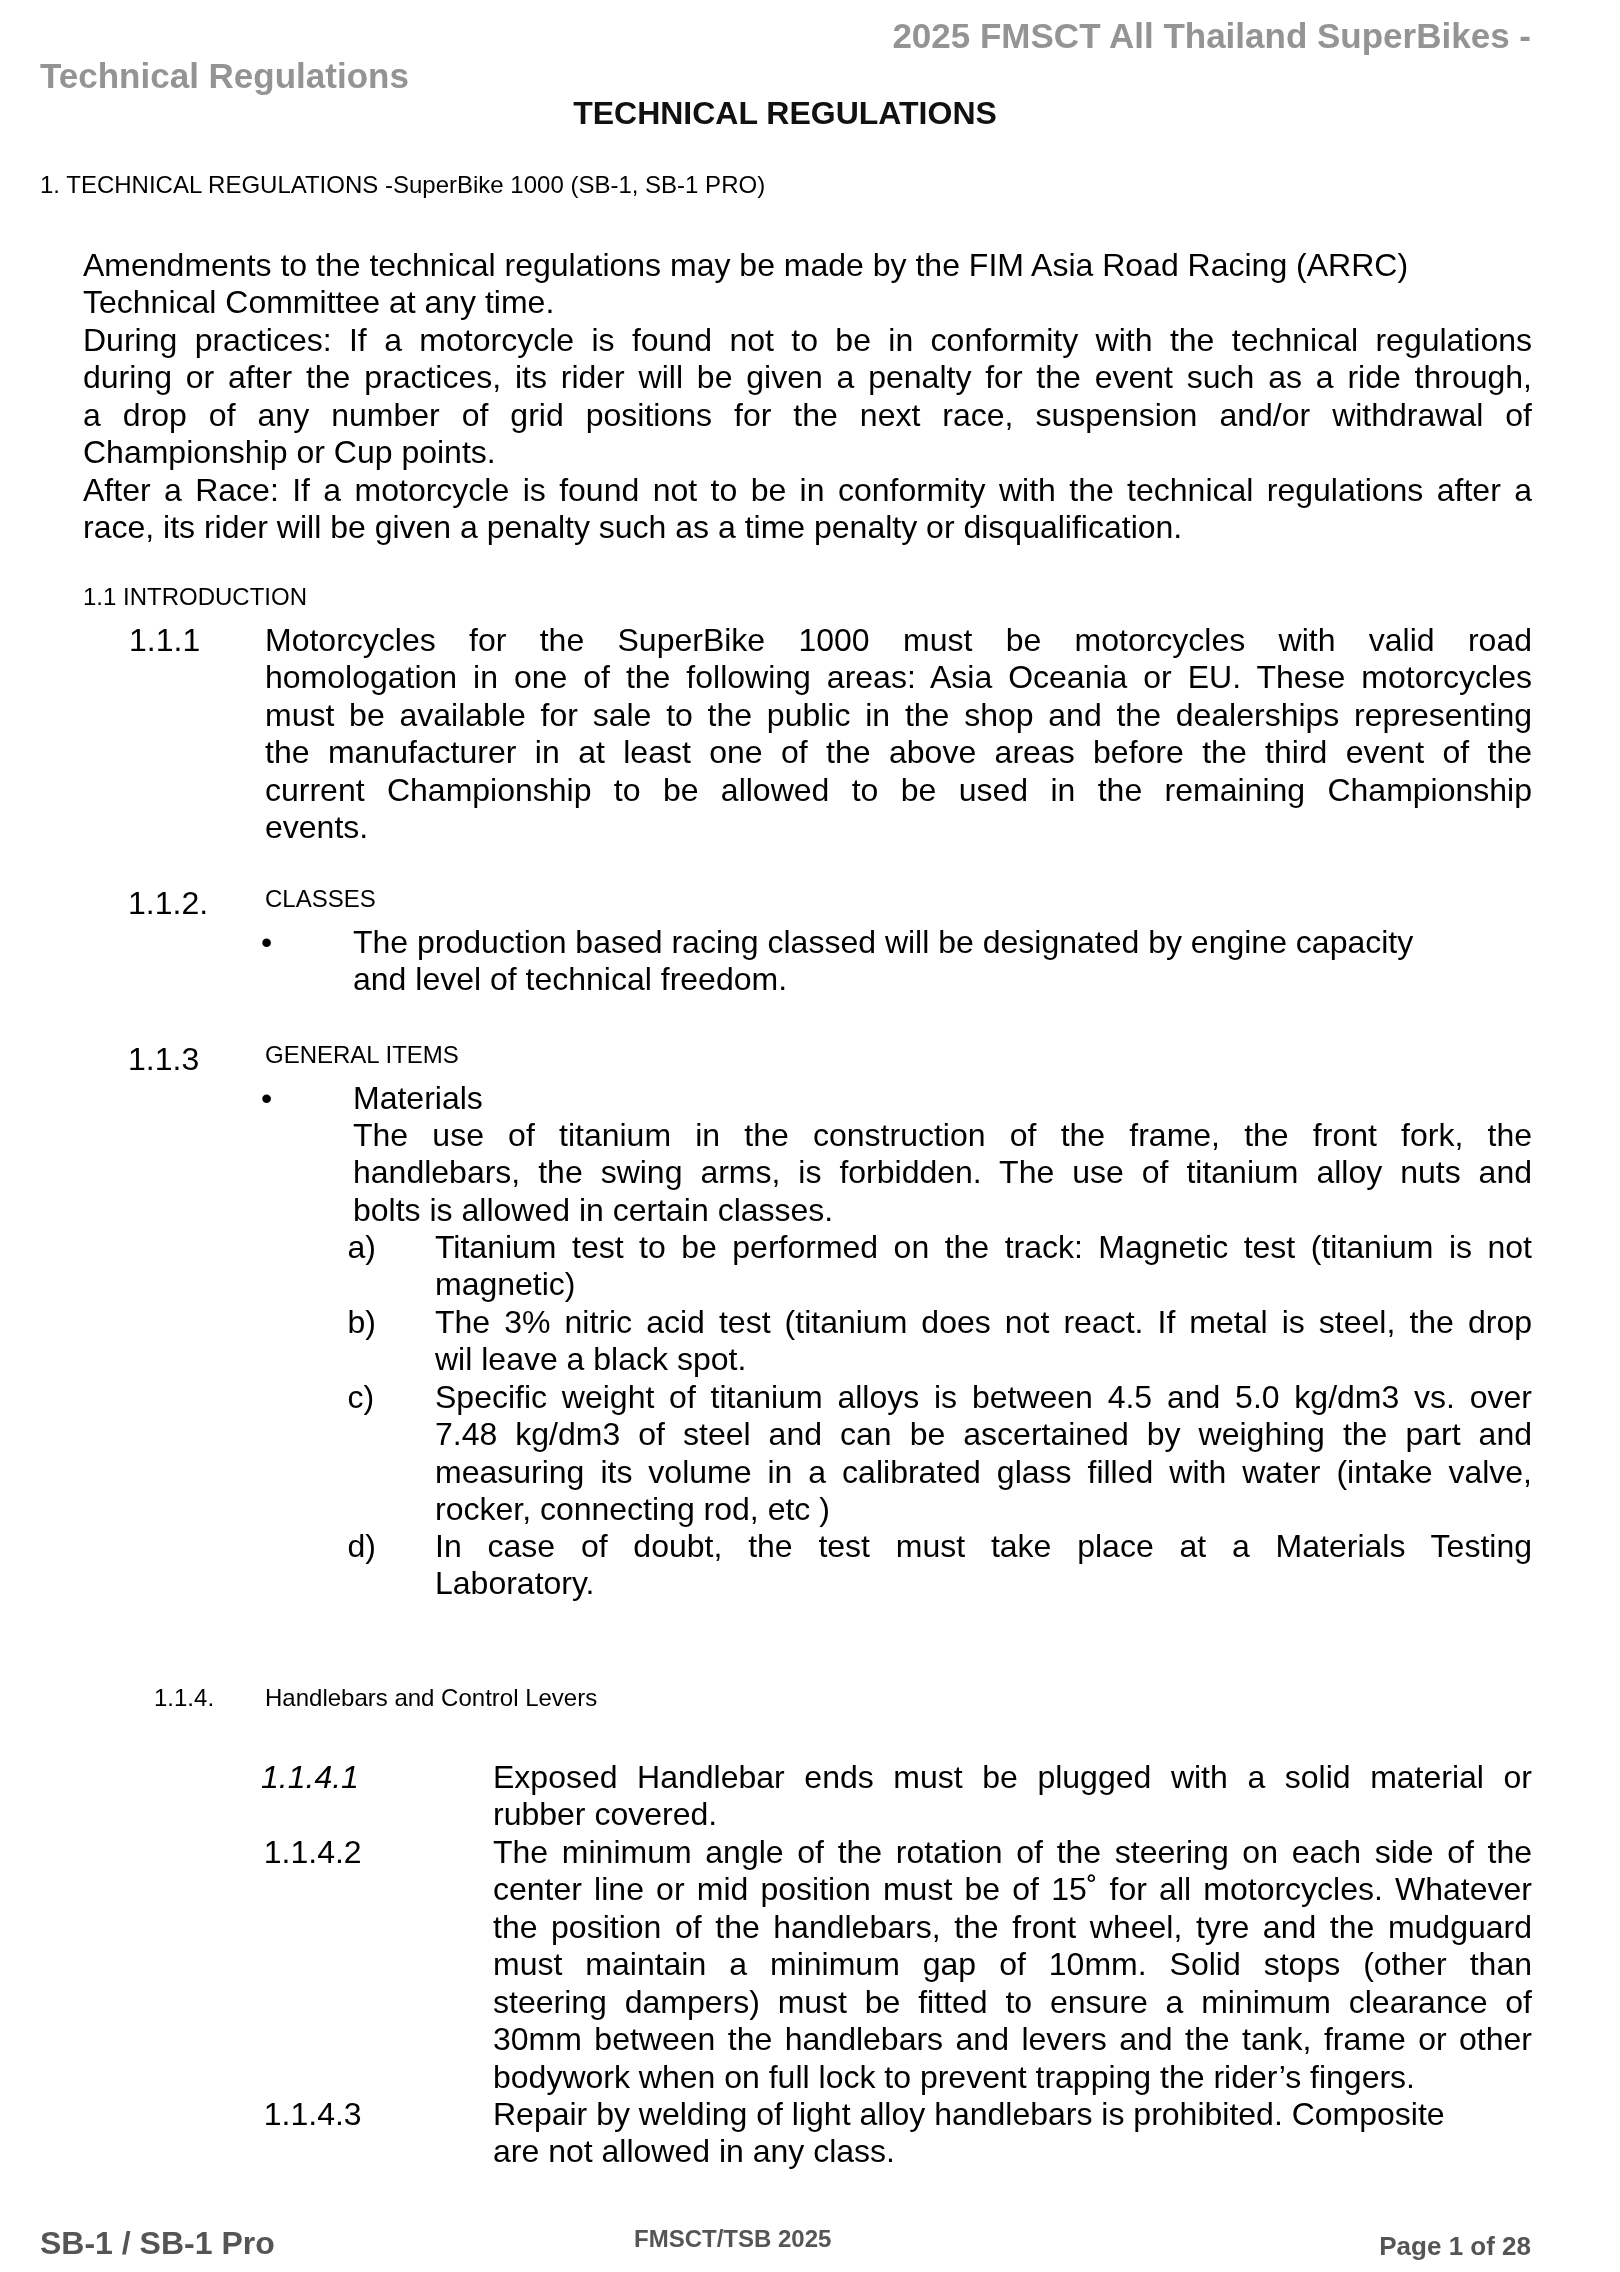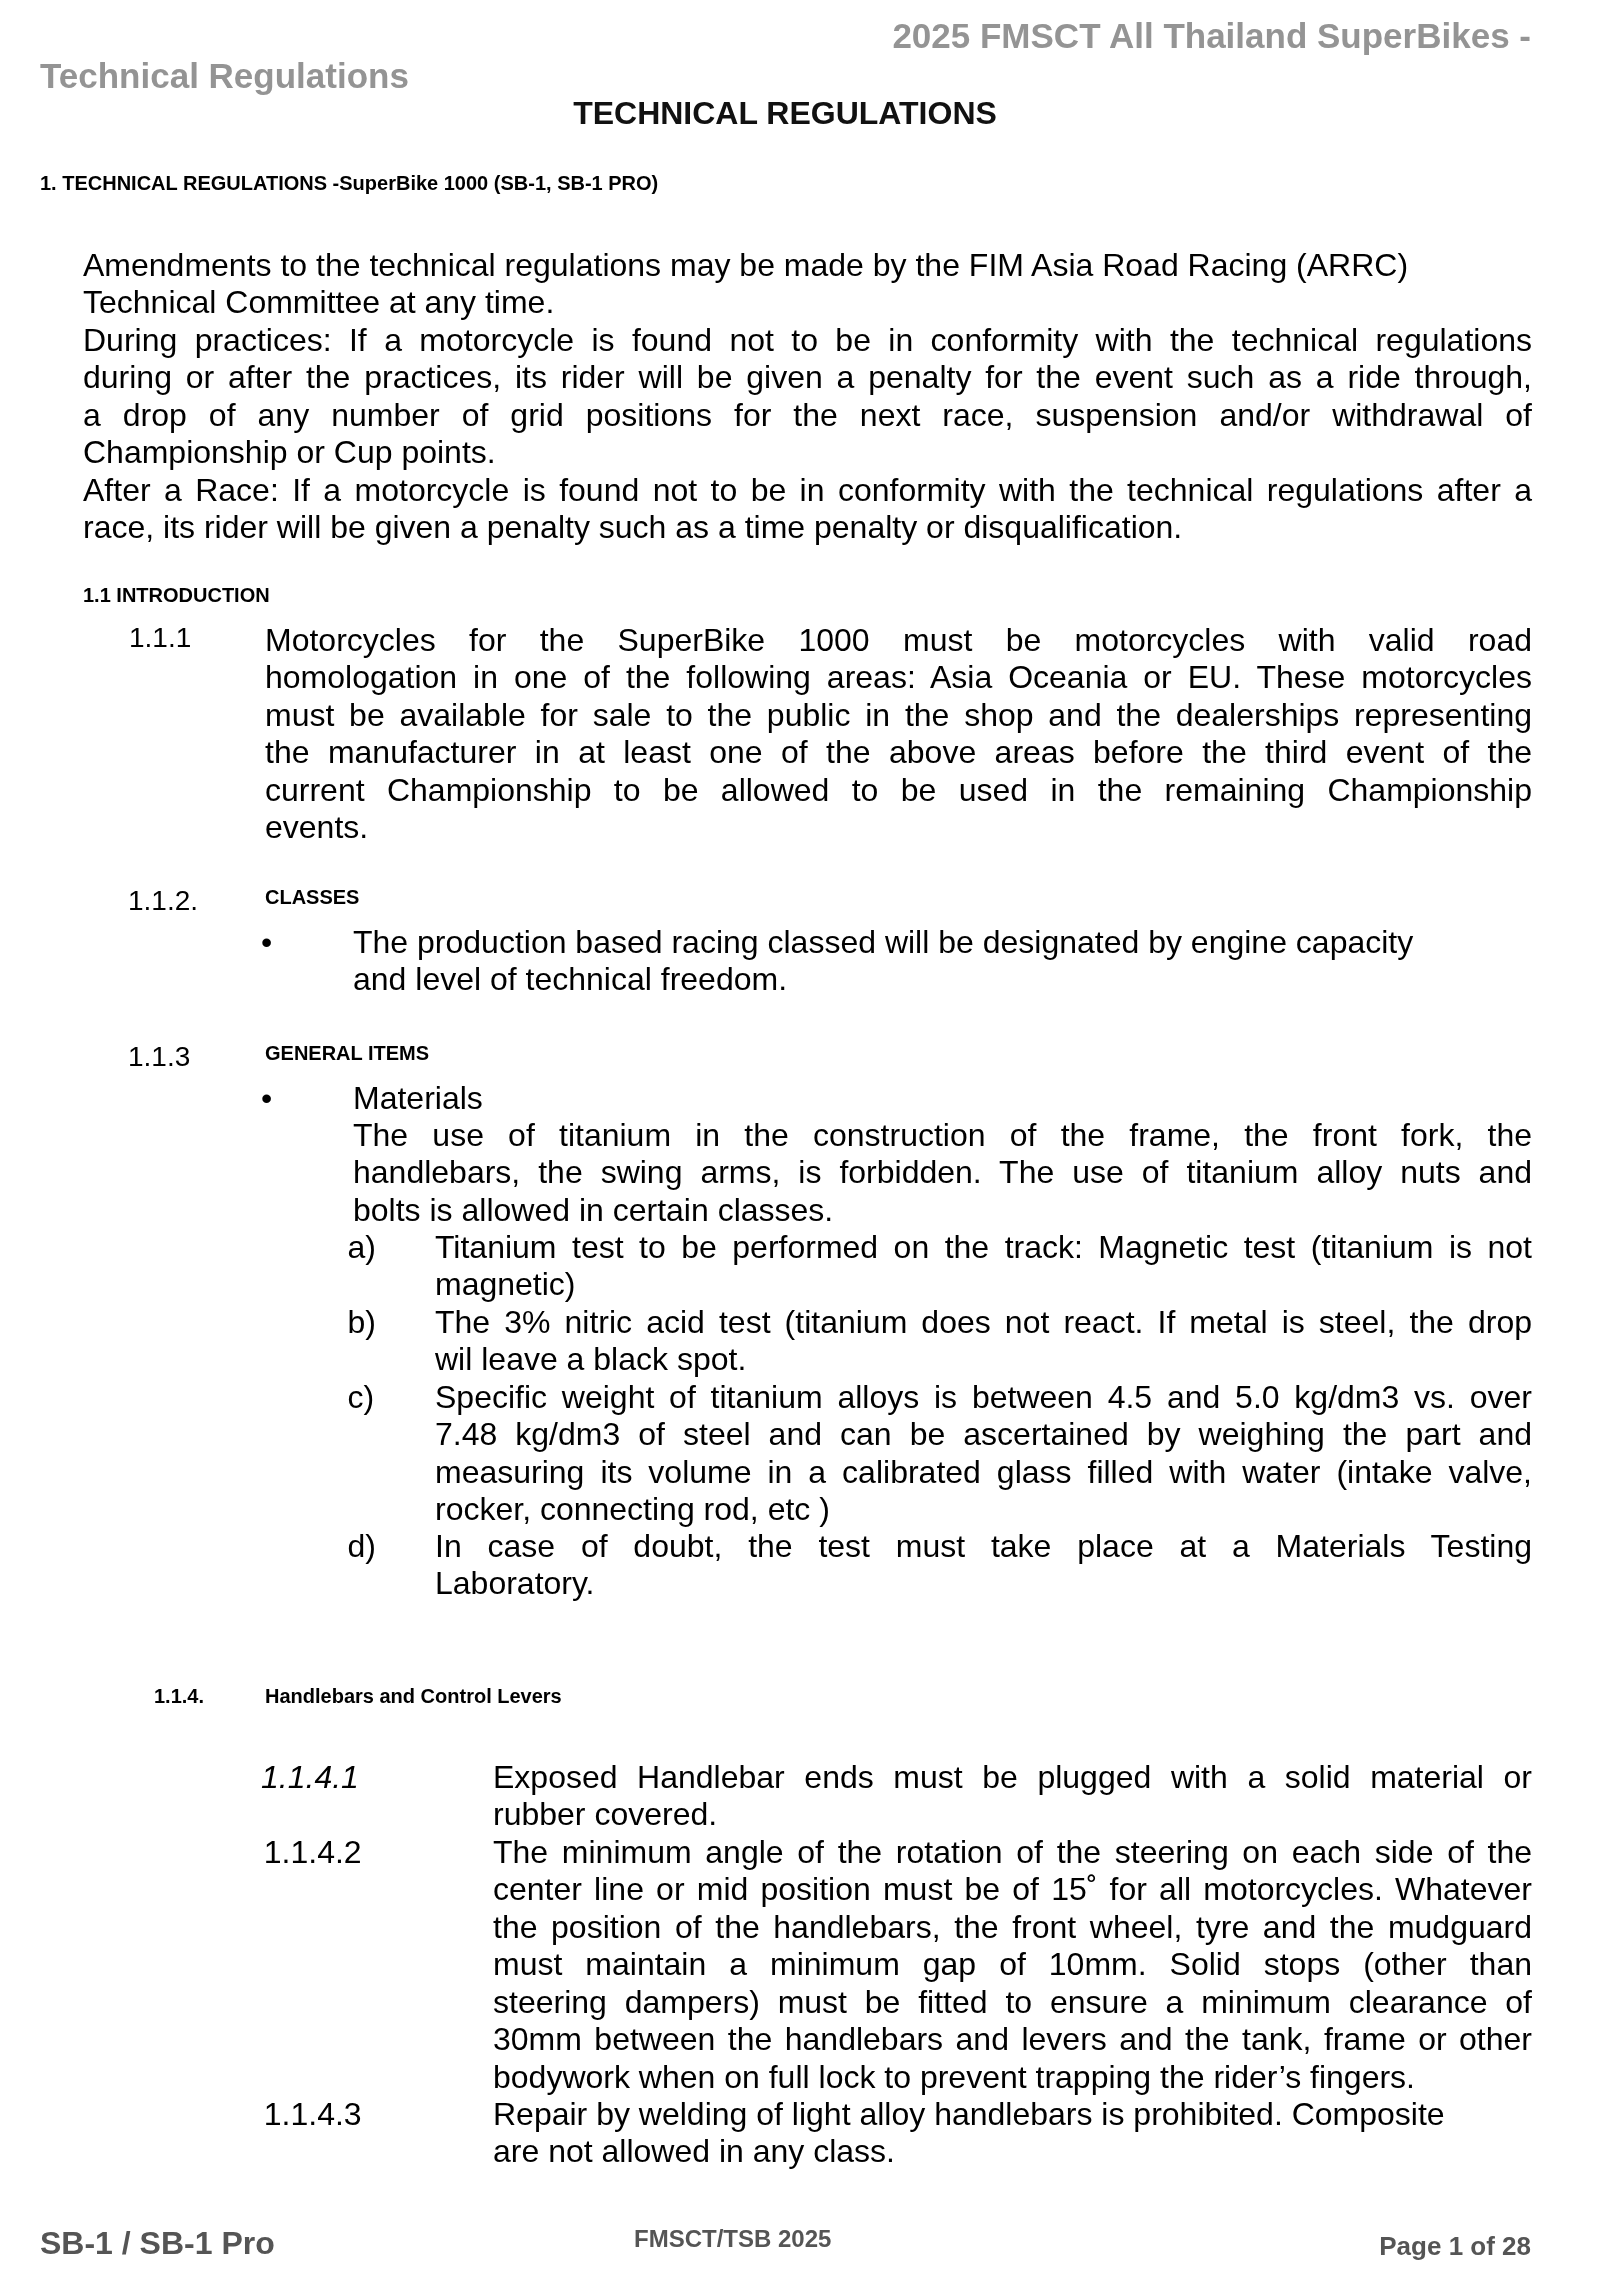--- a/index.html
+++ b/index.html
@@ -1,22 +1,22 @@
 <!DOCTYPE html>
 <html style="font-size:11.3px"><head>
 <meta charset="utf-8">
 <style>
   html, body { margin: 0; padding: 0; background: #ffffff; }
   body { width: 1621px; height: 2273px; position: relative; overflow: hidden;
          font-family: "Liberation Sans", sans-serif; color: #000; }
   .abs { position: absolute; white-space: nowrap; }
   .hdr { color: #949494; font-weight: bold; font-size: 35px; line-height: 1; }
   .title { font-weight: bold; font-size: 32px; line-height: 1; color: #111; }
-  .h1 { font-weight: bold; font-size: 20px; line-height: 1; }
-  .num { font-size: 28px; line-height: 1; }
+  .h1 { font-weight: normal; font-size: 24px; line-height: 1; }
+  .num { font-size: 32px; line-height: 1; }
   .line { font-size: 32px; line-height: 1; }
   .just { text-align: justify; text-align-last: justify; white-space: nowrap; }
   .bullet { font-size: 32px; line-height: 1; }
   .foot { color: #555555; font-weight: bold; line-height: 1; }
   .block { position: absolute; }
 </style>
 </head>
 <body>
 
 <div class="abs hdr" style="right:90px; top:18.4px;">2025 FMSCT All Thailand SuperBikes -</div>

